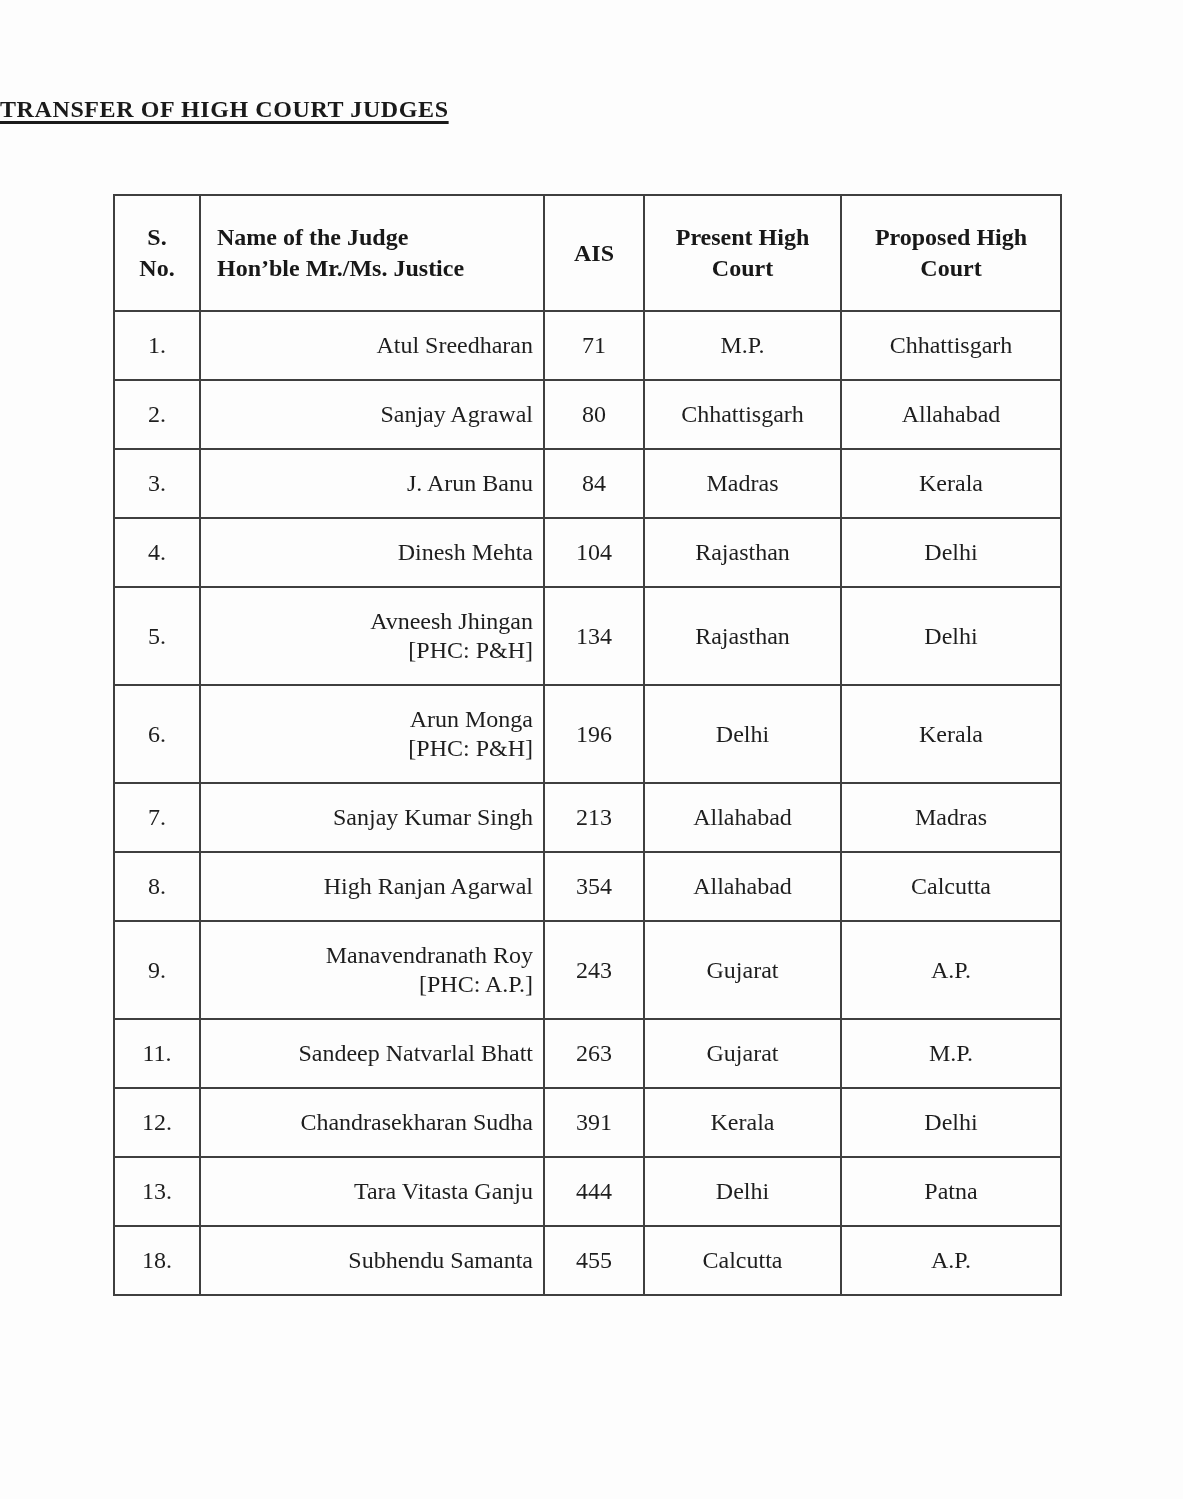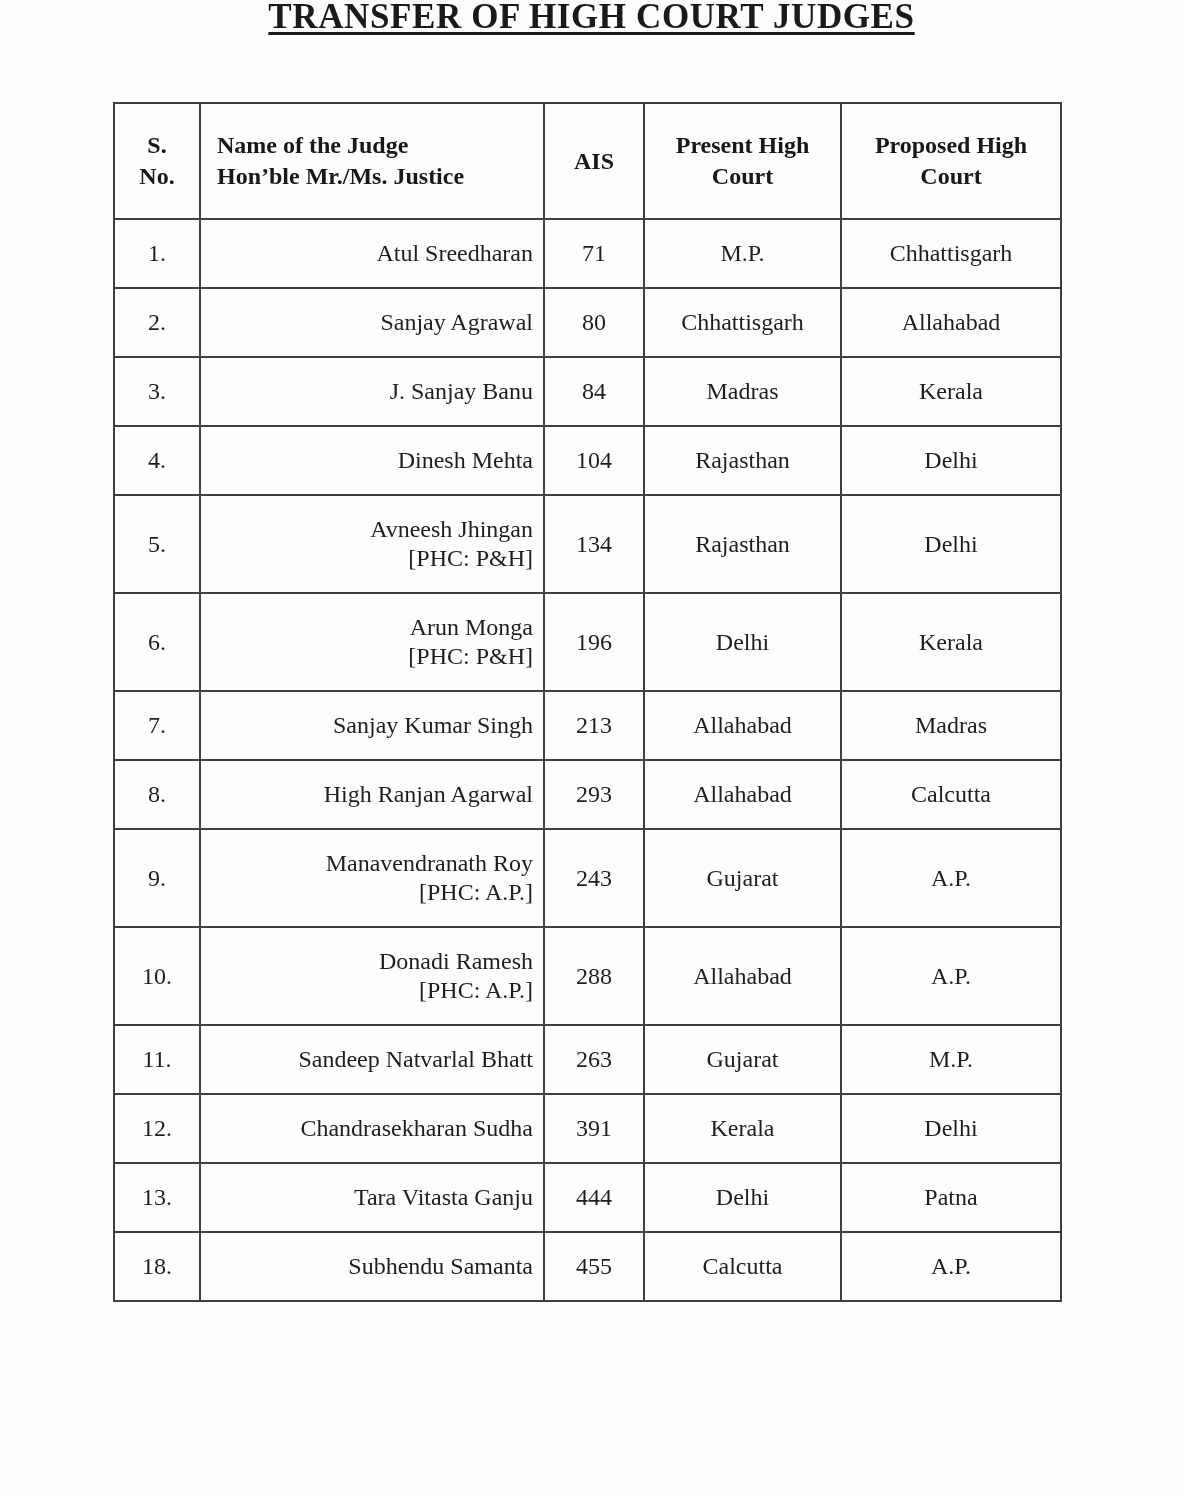--- a/index.html
+++ b/index.html
@@ -8,22 +8,23 @@
     position: relative;
     width: 1183px;
     height: 1499px;
     background: #fdfdfd;
     font-family: "Liberation Serif", serif;
     color: #1c1c1c;
     overflow: hidden;
   }
   .doc-title {
     margin: 0;
-    text-align: center;
-    font-size: 35px;
+    padding-top: 92px;
+    text-align: left;
+    font-size: 24px;
     line-height: 34px;
     font-weight: bold;
     letter-spacing: 0.6px;
     text-decoration: underline;
     text-underline-offset: 4px;
     text-decoration-thickness: 3px;
     color: #1a1a1a;
   }
   table.judges-table {
     border-collapse: collapse;
@@ -105,21 +106,21 @@
         </tr>
         <tr>
           <td class="col-sno">2.</td>
           <td class="col-name">Sanjay Agrawal</td>
           <td class="col-ais">80</td>
           <td class="col-present">Chhattisgarh</td>
           <td class="col-proposed">Allahabad</td>
         </tr>
         <tr>
           <td class="col-sno">3.</td>
-          <td class="col-name">J. Sanjay Banu</td>
+          <td class="col-name">J. Arun Banu</td>
           <td class="col-ais">84</td>
           <td class="col-present">Madras</td>
           <td class="col-proposed">Kerala</td>
         </tr>
         <tr>
           <td class="col-sno">4.</td>
           <td class="col-name">Dinesh Mehta</td>
           <td class="col-ais">104</td>
           <td class="col-present">Rajasthan</td>
           <td class="col-proposed">Delhi</td>
@@ -143,38 +144,30 @@
         <tr>
           <td class="col-sno">7.</td>
           <td class="col-name">Sanjay Kumar Singh</td>
           <td class="col-ais">213</td>
           <td class="col-present">Allahabad</td>
           <td class="col-proposed">Madras</td>
         </tr>
         <tr>
           <td class="col-sno">8.</td>
           <td class="col-name">High Ranjan Agarwal</td>
-          <td class="col-ais">293</td>
+          <td class="col-ais">354</td>
           <td class="col-present">Allahabad</td>
           <td class="col-proposed">Calcutta</td>
         </tr>
         <tr>
           <td class="col-sno">9.</td>
           <td class="col-name">Manavendranath Roy
 [PHC: A.P.]</td>
           <td class="col-ais">243</td>
           <td class="col-present">Gujarat</td>
-          <td class="col-proposed">A.P.</td>
-        </tr>
-        <tr>
-          <td class="col-sno">10.</td>
-          <td class="col-name">Donadi Ramesh
-[PHC: A.P.]</td>
-          <td class="col-ais">288</td>
-          <td class="col-present">Allahabad</td>
           <td class="col-proposed">A.P.</td>
         </tr>
         <tr>
           <td class="col-sno">11.</td>
           <td class="col-name">Sandeep Natvarlal Bhatt</td>
           <td class="col-ais">263</td>
           <td class="col-present">Gujarat</td>
           <td class="col-proposed">M.P.</td>
         </tr>
         <tr>

